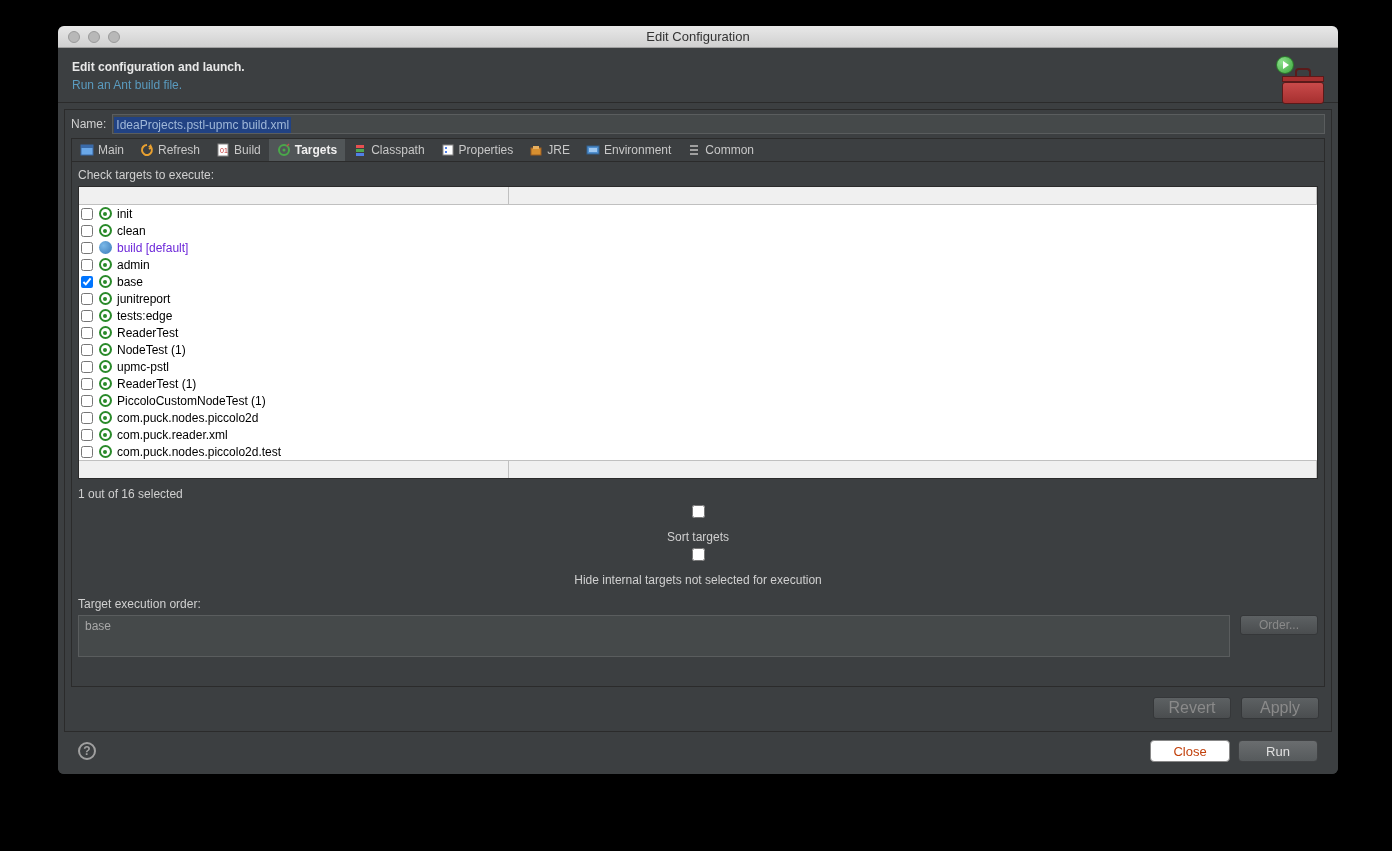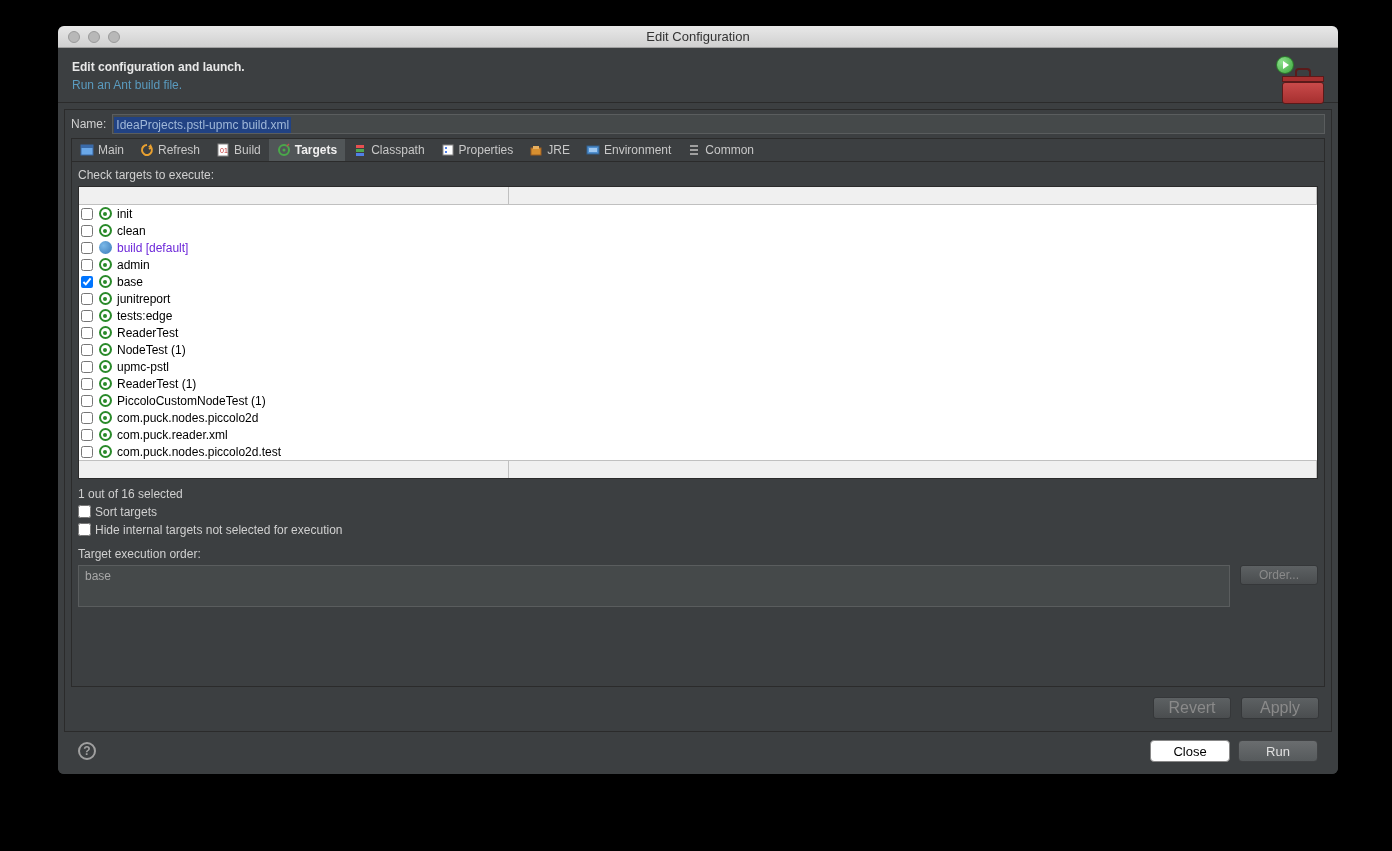--- a/index.html
+++ b/index.html
@@ -44,34 +44,34 @@
 .target-ic { width:13px; height:13px; border-radius:50%; border:2px solid #2a8a2a; position:relative; }
 .target-ic::after { content:''; position:absolute; top:2.5px; left:2.5px; width:4px; height:4px; border-radius:50%; background:#2a8a2a; }
 .ant-ic { width:13px; height:13px; border-radius:50%; background:radial-gradient(circle at 35% 35%,#7ab8e8,#3a7ab8); position:relative; }
 .row .txt { padding-left:2px; }
 .row.default .txt { color:#6d28d9; }
 .table-foot { display:flex; background:#f0f0f0; height:18px; border-top:1px solid #c0c0c0; }
 .tf { border-right:1px solid #c0c0c0; }
 .tf.name { width:430px; }
 .tf.desc { flex:1; }
 .status { color:#d0d0d0; font-size:12px; margin-top:8px; }
-.opt-row { display:flex; align-items:flex-start; gap:4px; margin-top:4px; color:#d0d0d0; font-size:12px; }
+.opt-row { display:flex; align-items:center; gap:12px; margin-top:4px; color:#d0d0d0; font-size:12px;flex-direction:column; }
 .opt-row input { width:13px; height:13px; }
 .order-label { color:#d0d0d0; font-size:12px; margin-top:10px; }
 .order-row { display:flex; gap:10px; margin-top:4px; align-items:flex-start; }
 .order-box { flex:1; height:42px; background:#45494a; border:1px solid #5a5d5e; padding:3px 6px; color:#a8a8a8; font-size:12px; }
 .order-btn { width:78px; height:20px; background:linear-gradient(#5d6163,#4a4d4f); border:1px solid #353739; border-radius:3px; color:#8a8a8a; font-size:12px; }
 .bottom-btns { display:flex; justify-content:flex-end; gap:10px; padding:10px 6px 4px; }
 .btn { width:78px; height:22px; border-radius:3px; font-size:16px; border:1px solid #353739; }
 .btn.disabled { background:linear-gradient(#5d6163,#4a4d4f); color:#8a8a8a; }
 .footer { display:flex; align-items:center; justify-content:space-between; padding:8px 14px 12px; }
 .help-ic { width:18px; height:18px; border-radius:50%; border:2px solid #a0a0a0; color:#a0a0a0; display:flex; align-items:center; justify-content:center; font-size:12px; font-weight:bold; }
 .footer-btns { display:flex; gap:8px; }
 .fbtn { width:80px; height:22px; border-radius:4px; font-size:13px; border:1px solid #888; }
-.fbtn.close { background:#fff; color:#000000; }
+.fbtn.close { background:#fff; color:#c2410c; }
 .fbtn.run { background:linear-gradient(#6a6d6f,#565a5c); color:#e0e0e0; border:1px solid #404244; }
 </style>
 </head>
 <body>
 
 <div class="window">
 
   <div class="titlebar">
     <div class="traffic">
       <div class="tl"></div>

